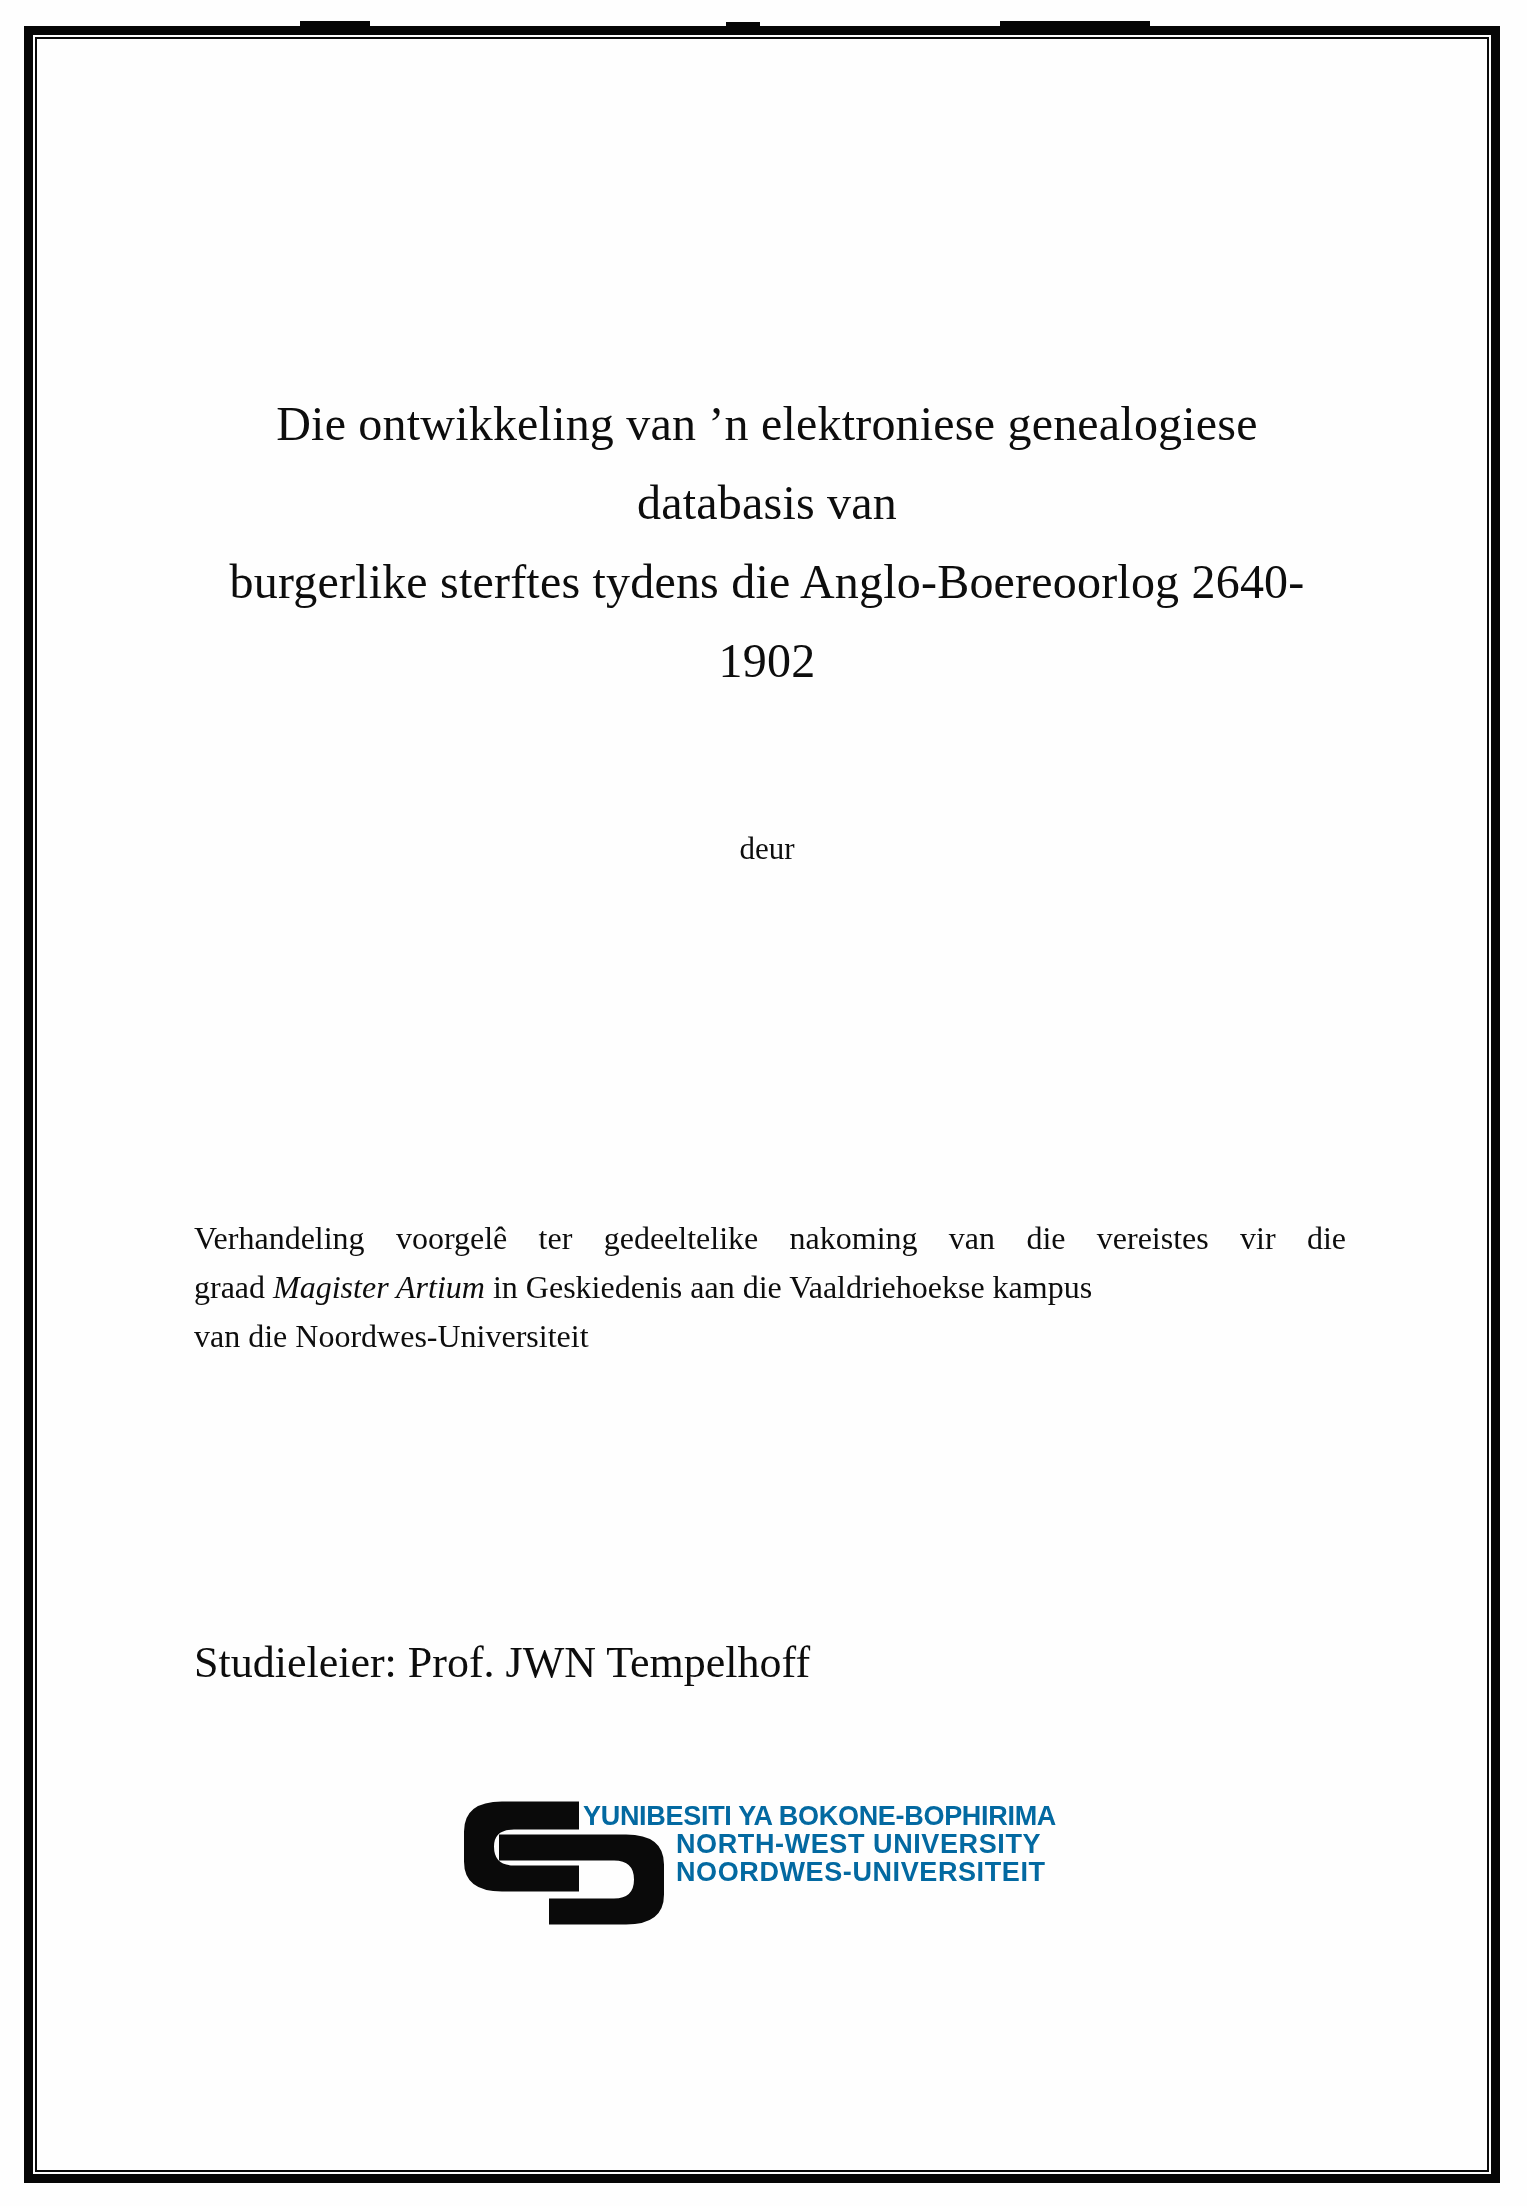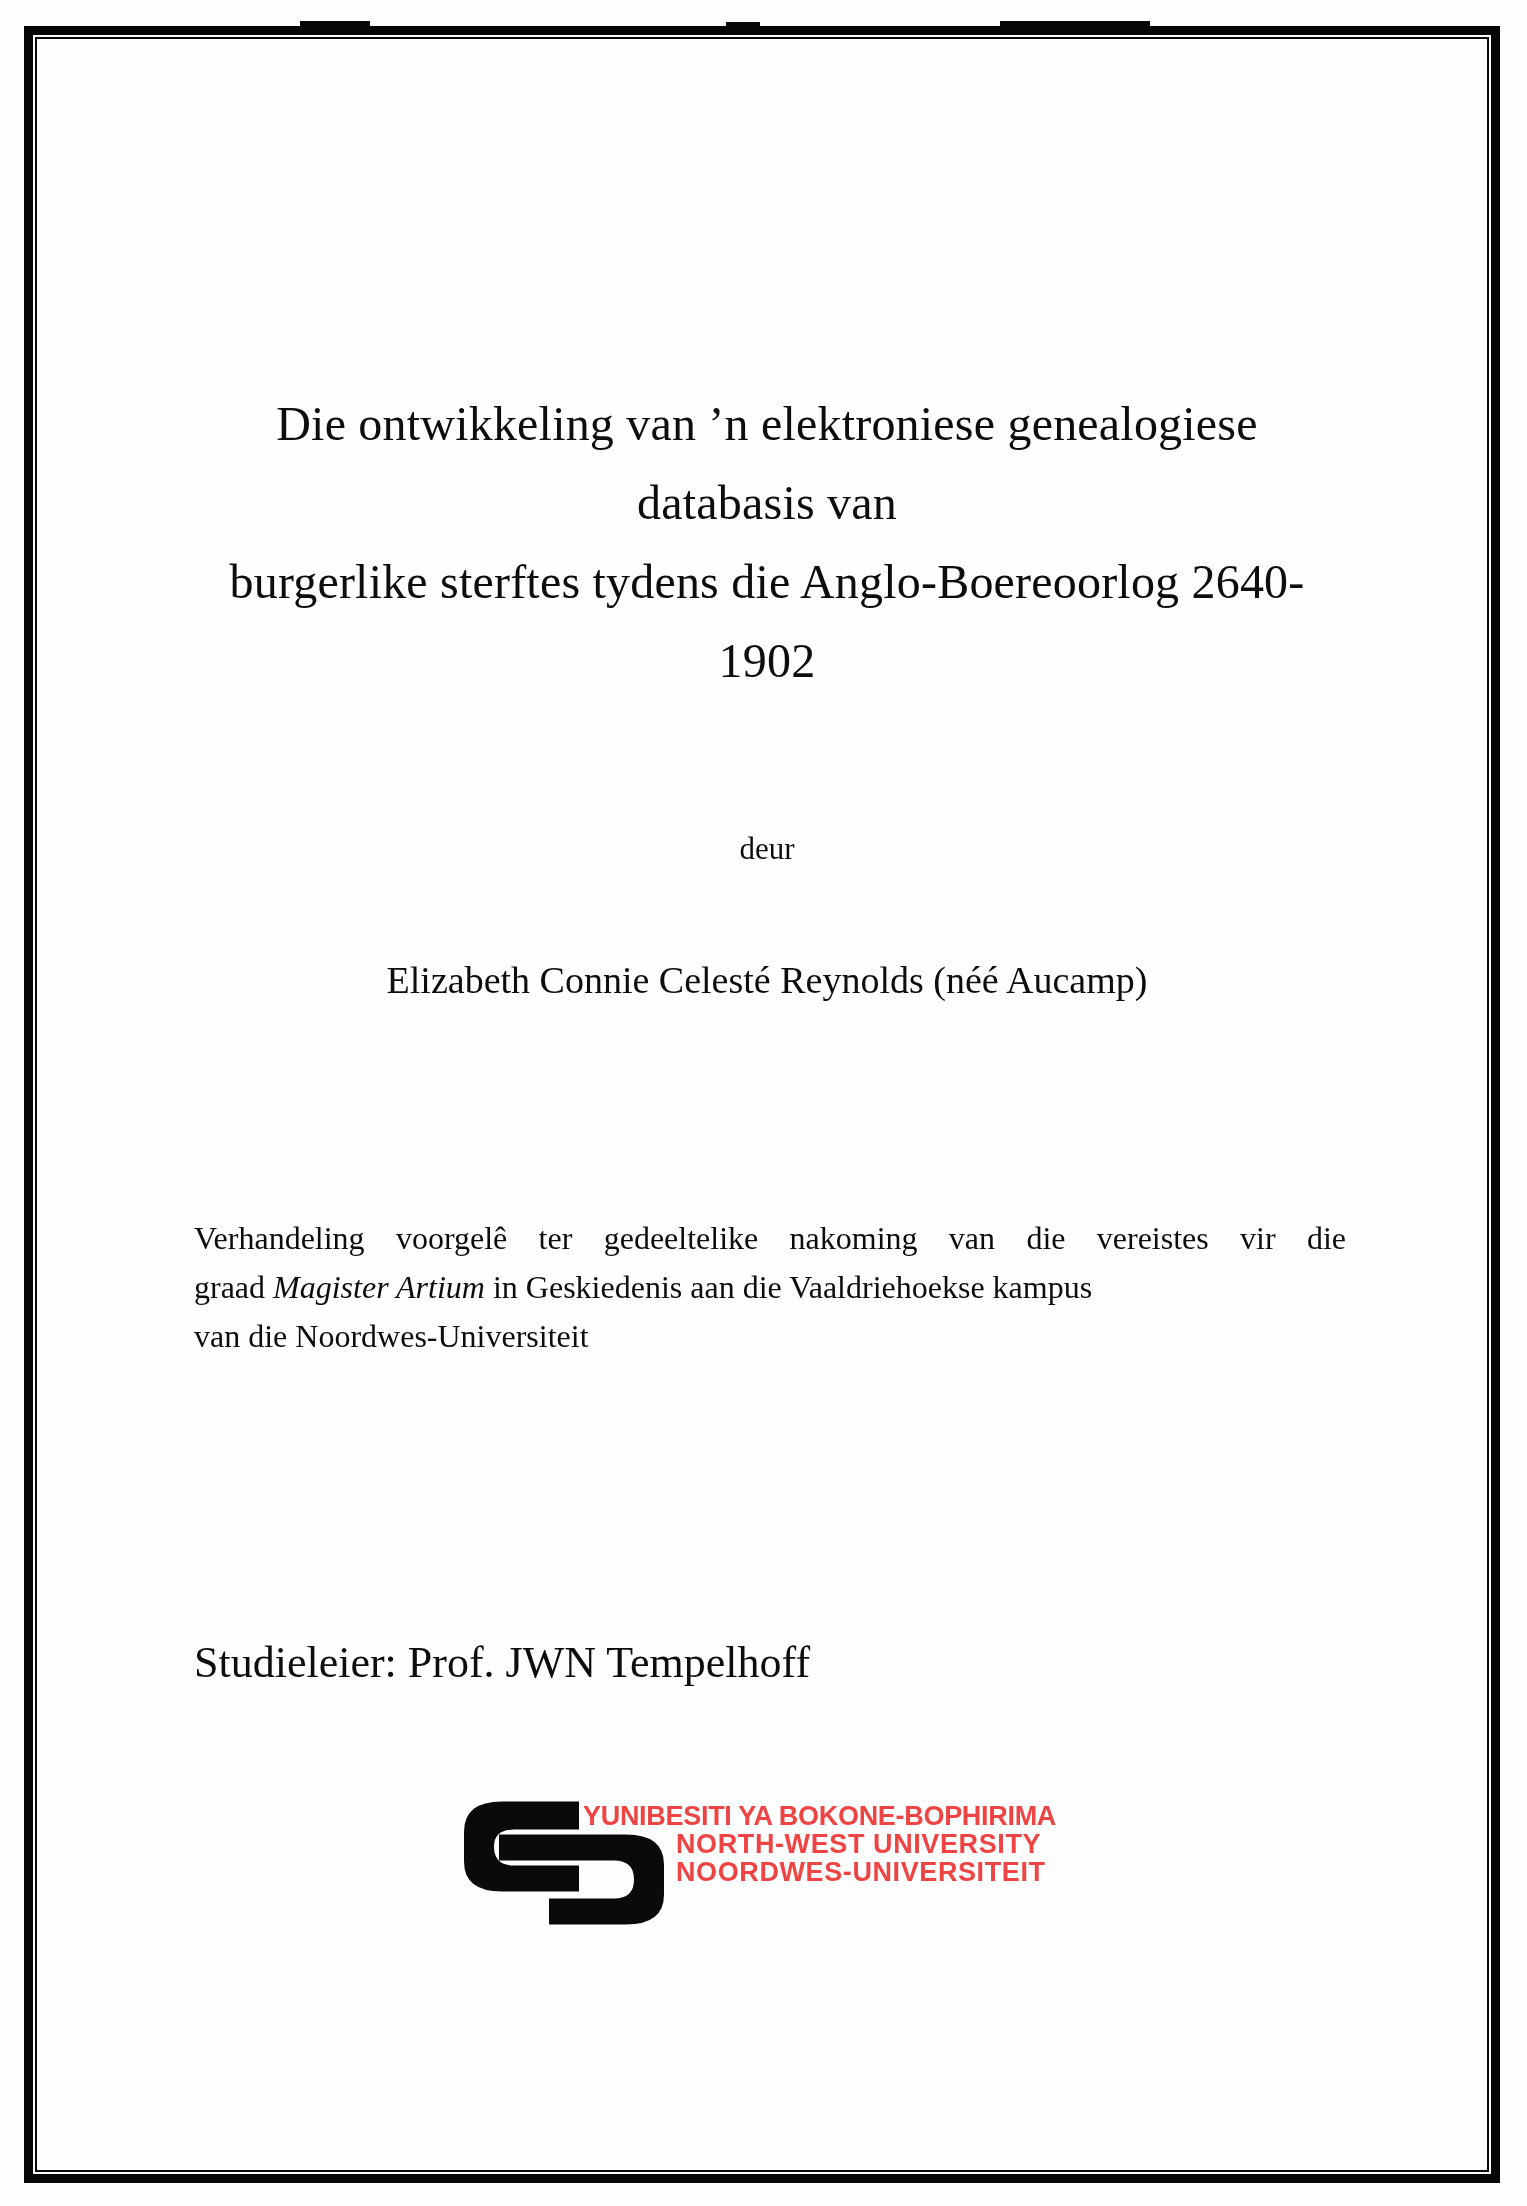--- a/index.html
+++ b/index.html
@@ -83,21 +83,21 @@
 
   .logo { position: absolute; left: 464px; top: 1799px; width: 640px; height: 150px; }
   .logo-mark { position: absolute; left: 0; top: 2px; width: 200px; height: 126px; }
   .logo-text {
     position: absolute;
     left: 119px; top: 3px;
     font-family: "Liberation Sans", sans-serif;
     font-weight: 700;
     font-size: 27px;
     line-height: 28px;
-    color: #ef4444;
+    color: #0369a1;
     white-space: nowrap;
   }
   .lt1 { letter-spacing: -0.3px; }
   .lt2 { margin-left: 93px; letter-spacing: 0.6px; }
 </style>
 </head>
 <body>
 
 <div class="page">
 
@@ -108,21 +108,20 @@
   <div class="artifact a2"></div>
   <div class="artifact a3"></div>
 
   <h1 class="title">
     <span class="tl">Die ontwikkeling van ’n elektroniese genealogiese databasis van</span>
     <span class="tl">burgerlike sterftes tydens die Anglo-Boereoorlog 2640-1902</span>
   </h1>
 
   <div class="byline">deur</div>
 
-  <div class="author">Elizabeth Connie Celesté Reynolds (néé Aucamp)</div>
 
   <div class="degree">
     <div class="dline justify">Verhandeling voorgelê ter gedeeltelike nakoming van die vereistes vir die</div>
     <div class="dline"><span>graad </span><span class="italic">Magister Artium</span><span> in Geskiedenis aan die Vaaldriehoekse kampus</span></div>
     <div class="dline">van die Noordwes-Universiteit</div>
   </div>
 
   <div class="supervisor-block">
     <div>Studieleier: Prof. JWN Tempelhoff</div>
   </div>

